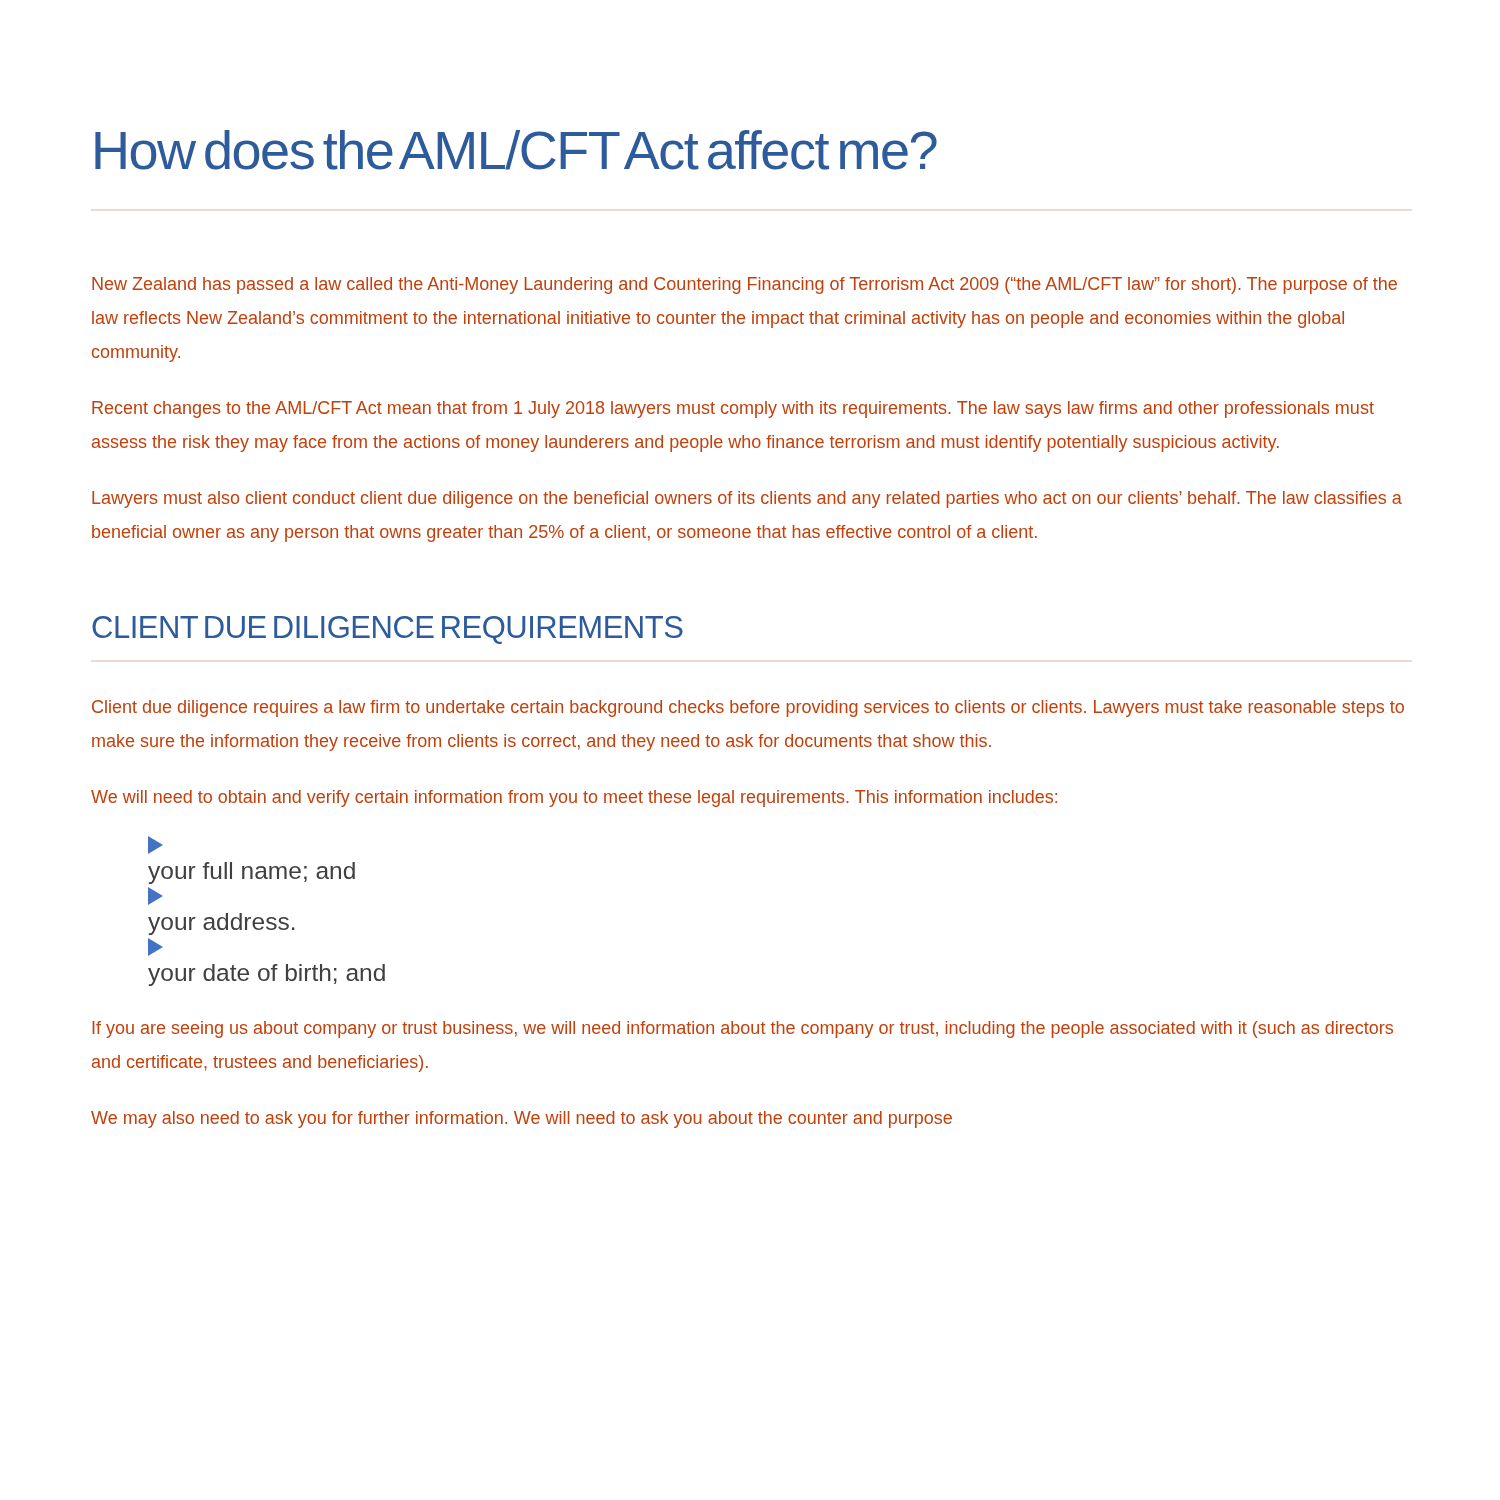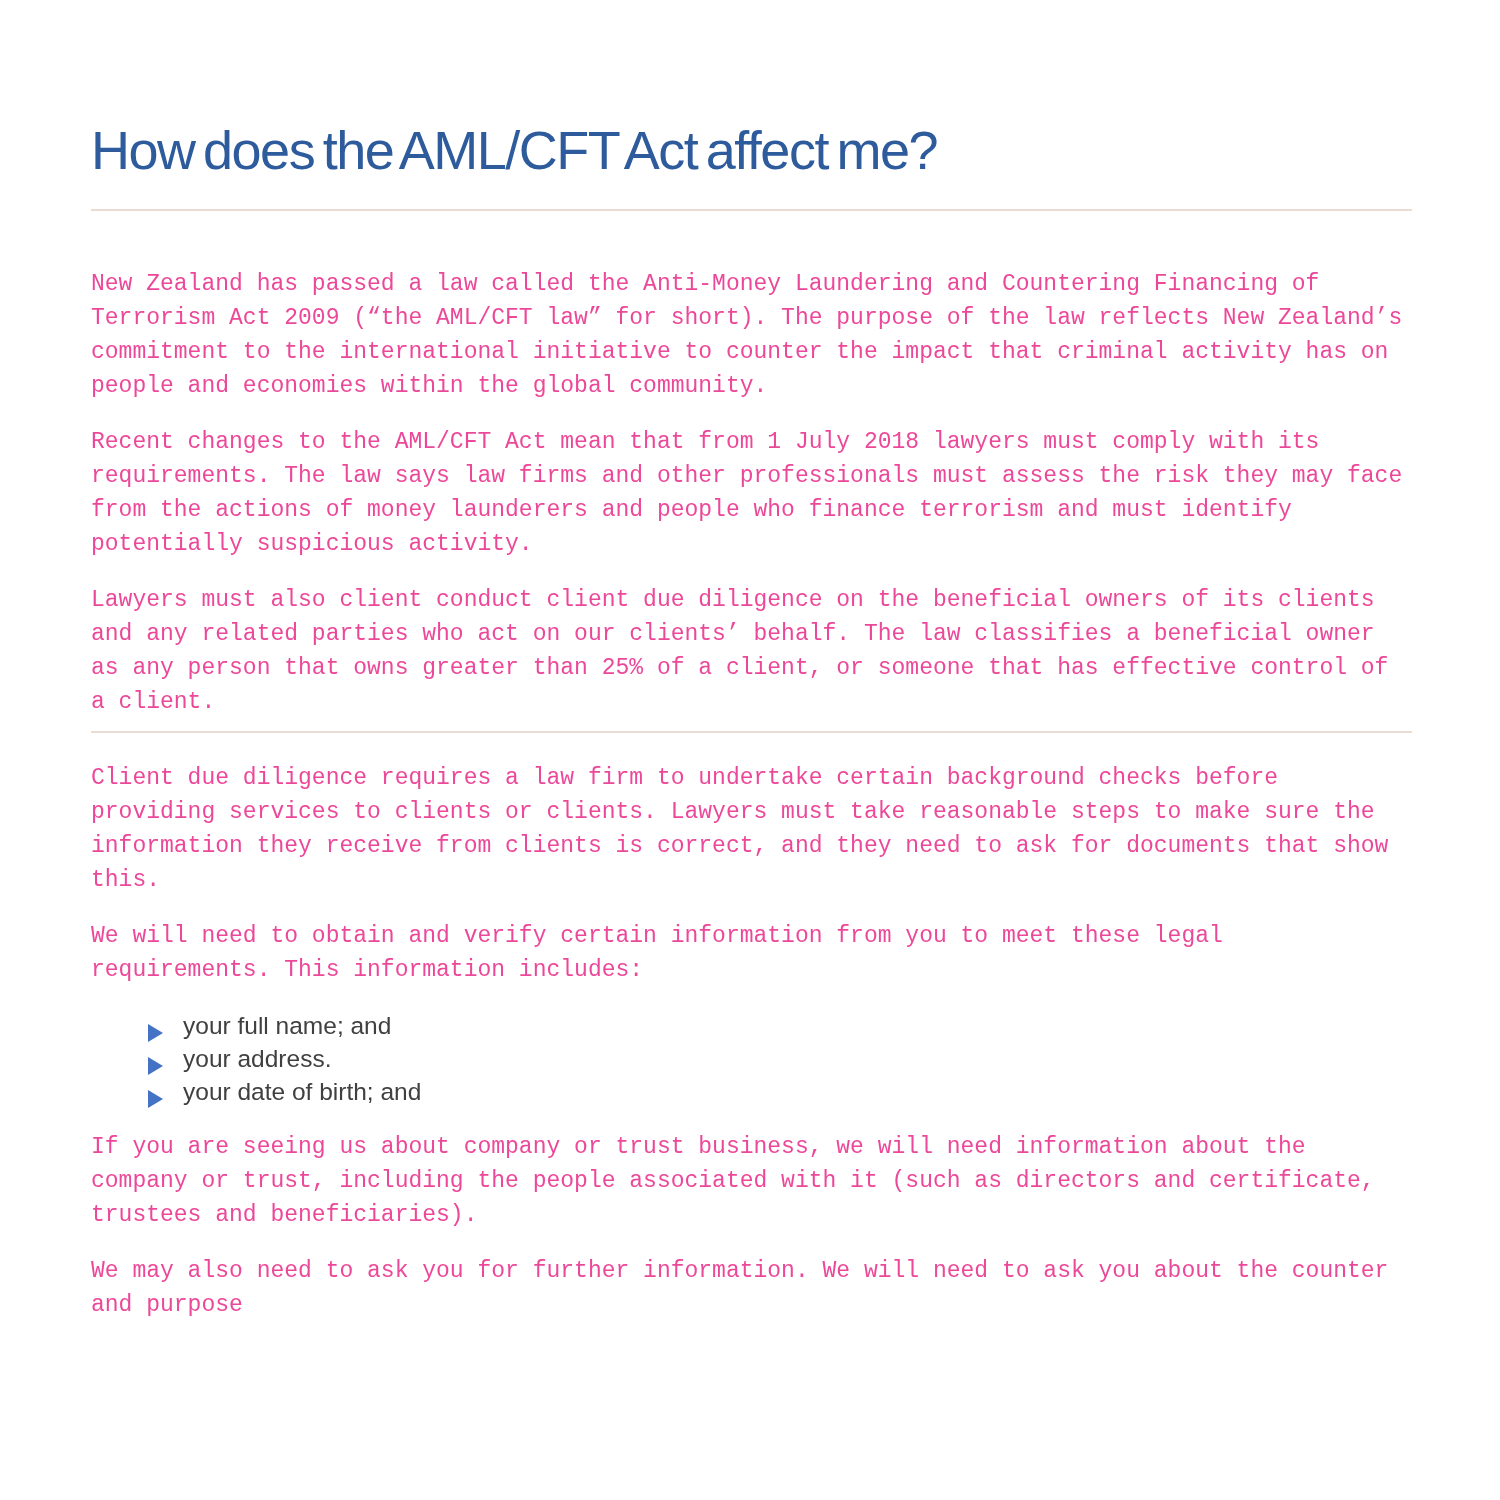--- a/index.html
+++ b/index.html
@@ -29,24 +29,23 @@
     word-spacing: -5px;
     line-height: 1.2;
   }
   .rule {
     height: 0;
     border-top: 2px solid #eadcd2;
     margin-top: 26px;
   }
   .para {
     margin: 22px 0 0 0;
-    font-size: 23px;
+    font-size: 18px;
     line-height: 34px;
-    color: #ec4899;
-    font-family: Liberation Mono, monospace;
+    color: #c2410c;
   }
   .para.first-after-title {
     margin-top: 56px;
   }
   .section-heading {
     margin: 60px 0 0 0;
     font-size: 31px;
     font-weight: 400;
     color: #2d5b9c;
     letter-spacing: -0.5px;
@@ -59,24 +58,25 @@
   .para.first-after-section {
     margin-top: 28px;
   }
   .bullets {
     list-style: none;
     margin: 22px 0 0 0;
     padding: 0 0 0 57px;
   }
   .bullet-item {
     display: flex;
-    align-items: flex-end;
+    align-items: flex-start;
     font-size: 24.5px;
     line-height: 33px;
     color: #404040;
+    flex-direction: column;
   }
   .marker {
     display: inline-block;
     width: 0;
     height: 0;
     border-left: 15px solid #4472c4;
     border-top: 9px solid transparent;
     border-bottom: 9px solid transparent;
     margin-right: 20px;
     flex: 0 0 auto;
@@ -90,20 +90,21 @@
 
 <div class="page">
 
   <h1 class="title">How does the AML/CFT Act affect me?</h1>
   <div class="rule"></div>
 
   <p class="para first-after-title">New Zealand has passed a law called the Anti-Money Laundering and Countering Financing of Terrorism Act 2009 (“the AML/CFT law” for short). The purpose of the law reflects New Zealand’s commitment to the international initiative to counter the impact that criminal activity has on people and economies within the global community.</p>
   <p class="para">Recent changes to the AML/CFT Act mean that from 1 July 2018 lawyers must comply with its requirements. The law says law firms and other professionals must assess the risk they may face from the actions of money launderers and people who finance terrorism and must identify potentially suspicious activity.</p>
   <p class="para">Lawyers must also client conduct client due diligence on the beneficial owners of its clients and any related parties who act on our clients’ behalf. The law classifies a beneficial owner as any person that owns greater than 25% of a client, or someone that has effective control of a client.</p>
 
+  <h2 class="section-heading">CLIENT DUE DILIGENCE REQUIREMENTS</h2>
   <div class="rule rule-section"></div>
 
   <p class="para first-after-section">Client due diligence requires a law firm to undertake certain background checks before providing services to clients or clients. Lawyers must take reasonable steps to make sure the information they receive from clients is correct, and they need to ask for documents that show this.</p>
   <p class="para">We will need to obtain and verify certain information from you to meet these legal requirements. This information includes:</p>
 
   <ul class="bullets">
     <li class="bullet-item">
       <span class="marker"></span>
       <span>your full name; and</span>
     </li>

